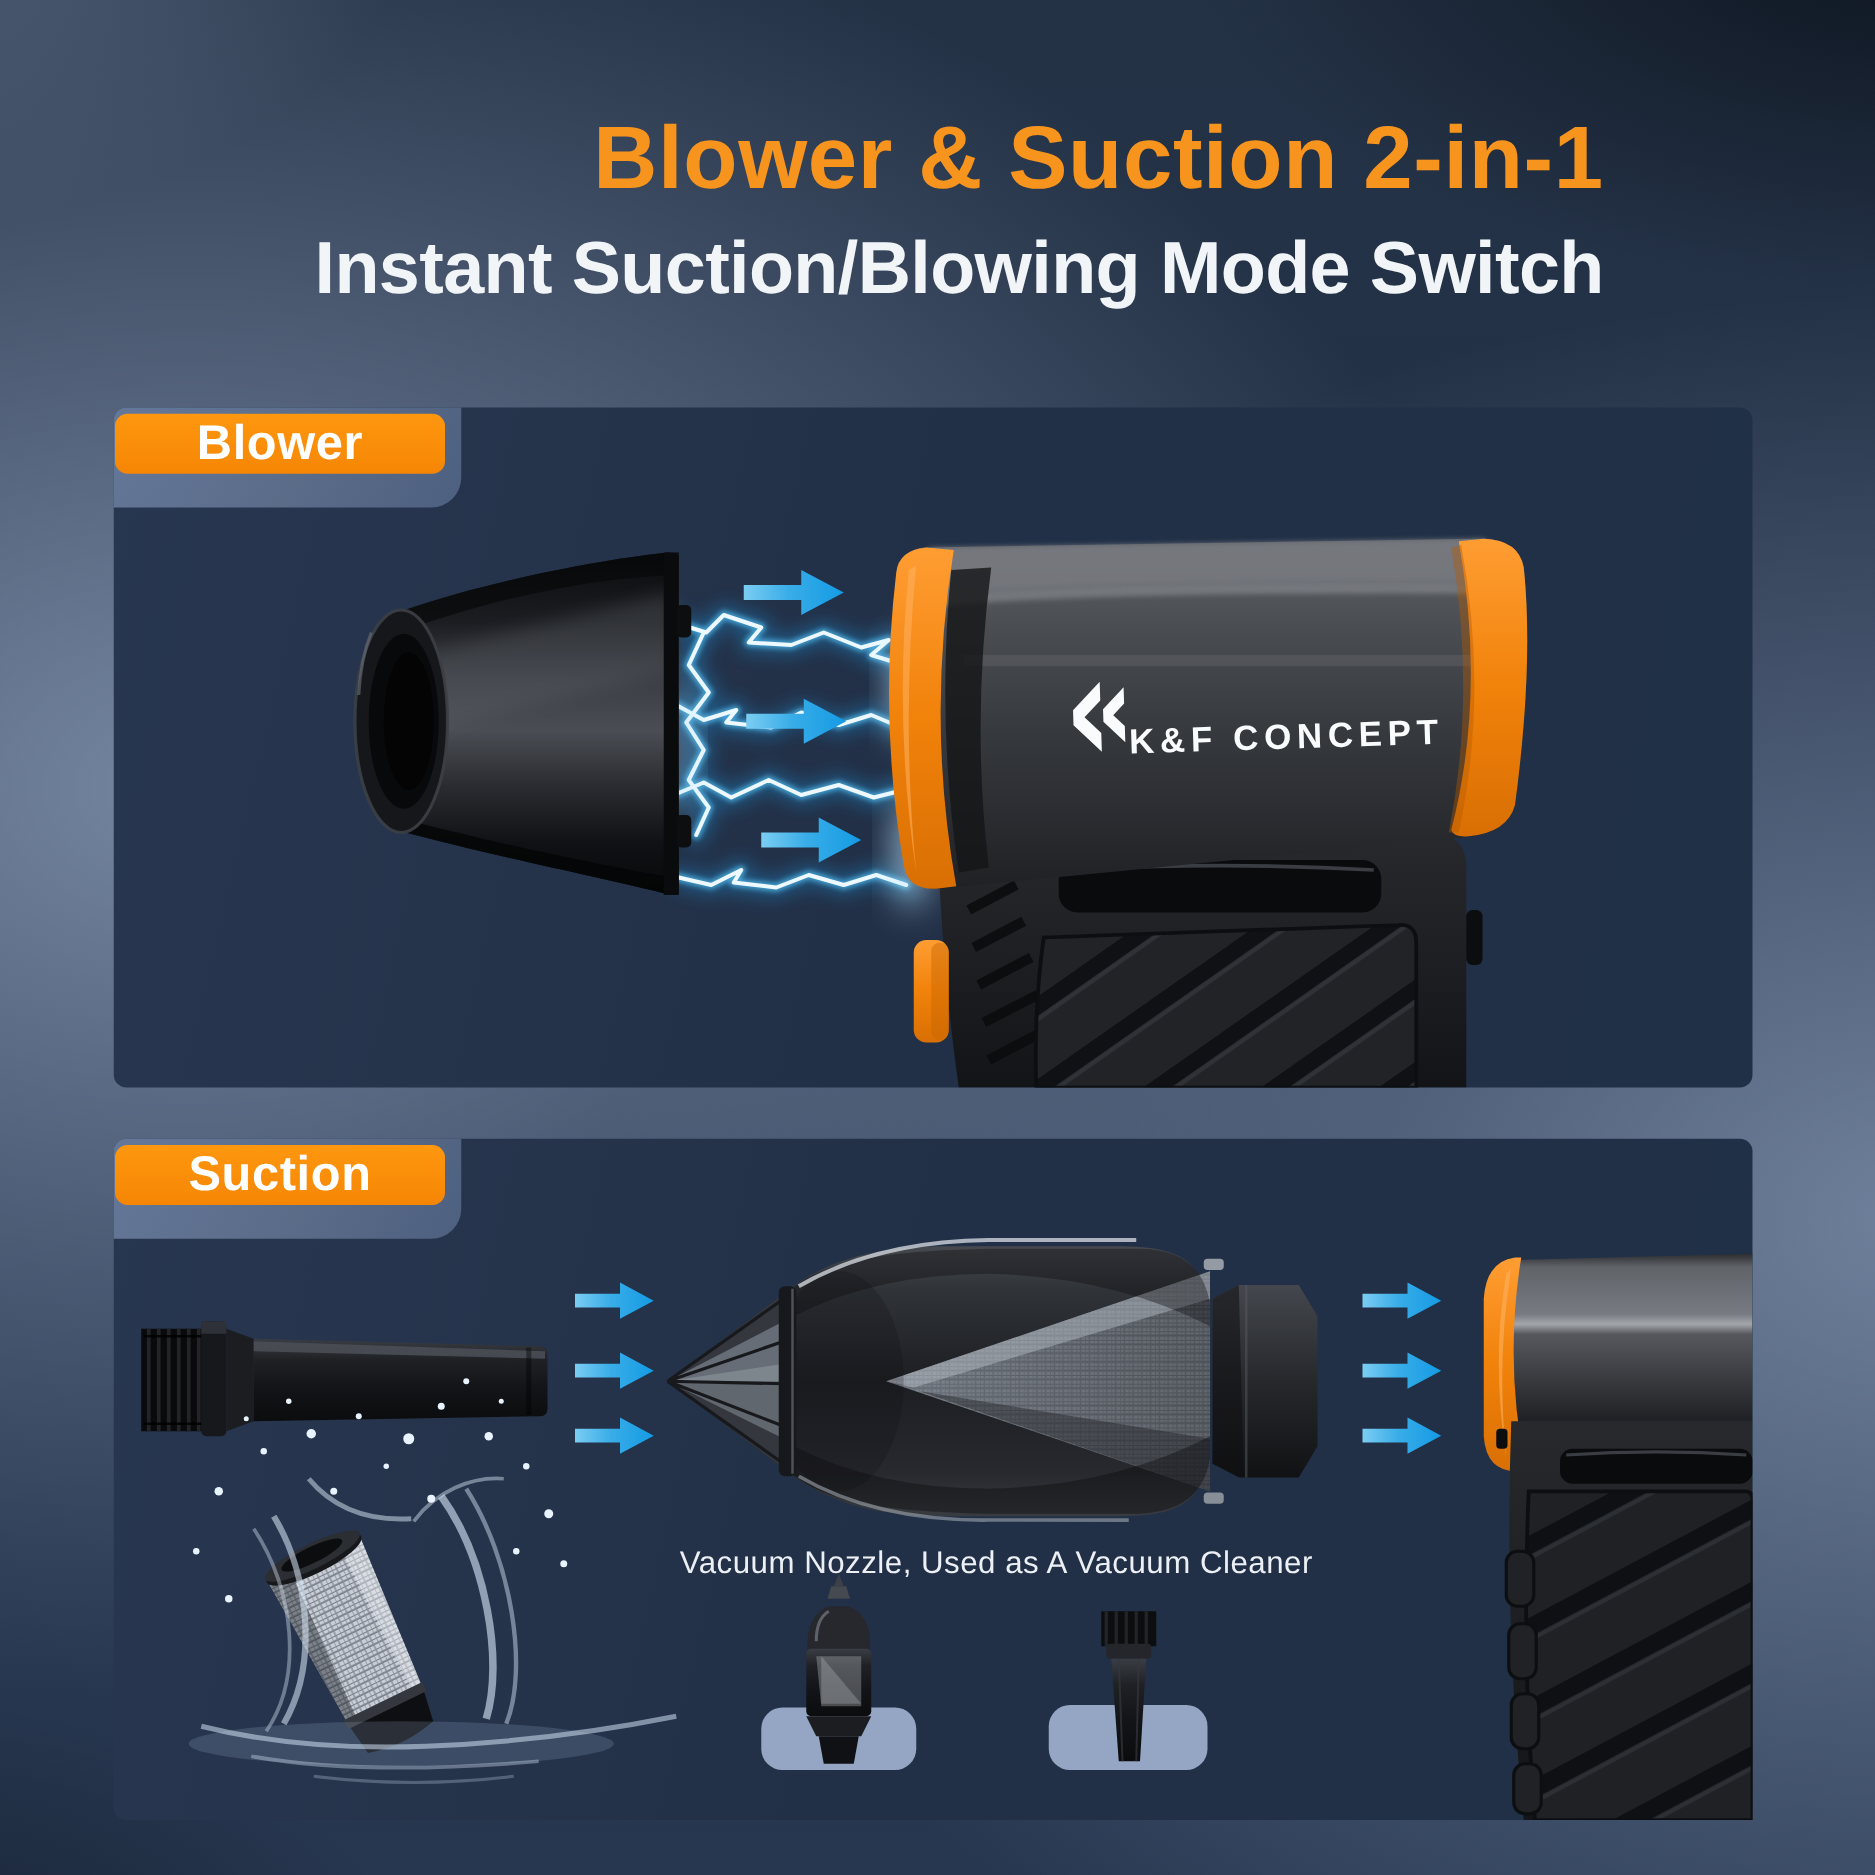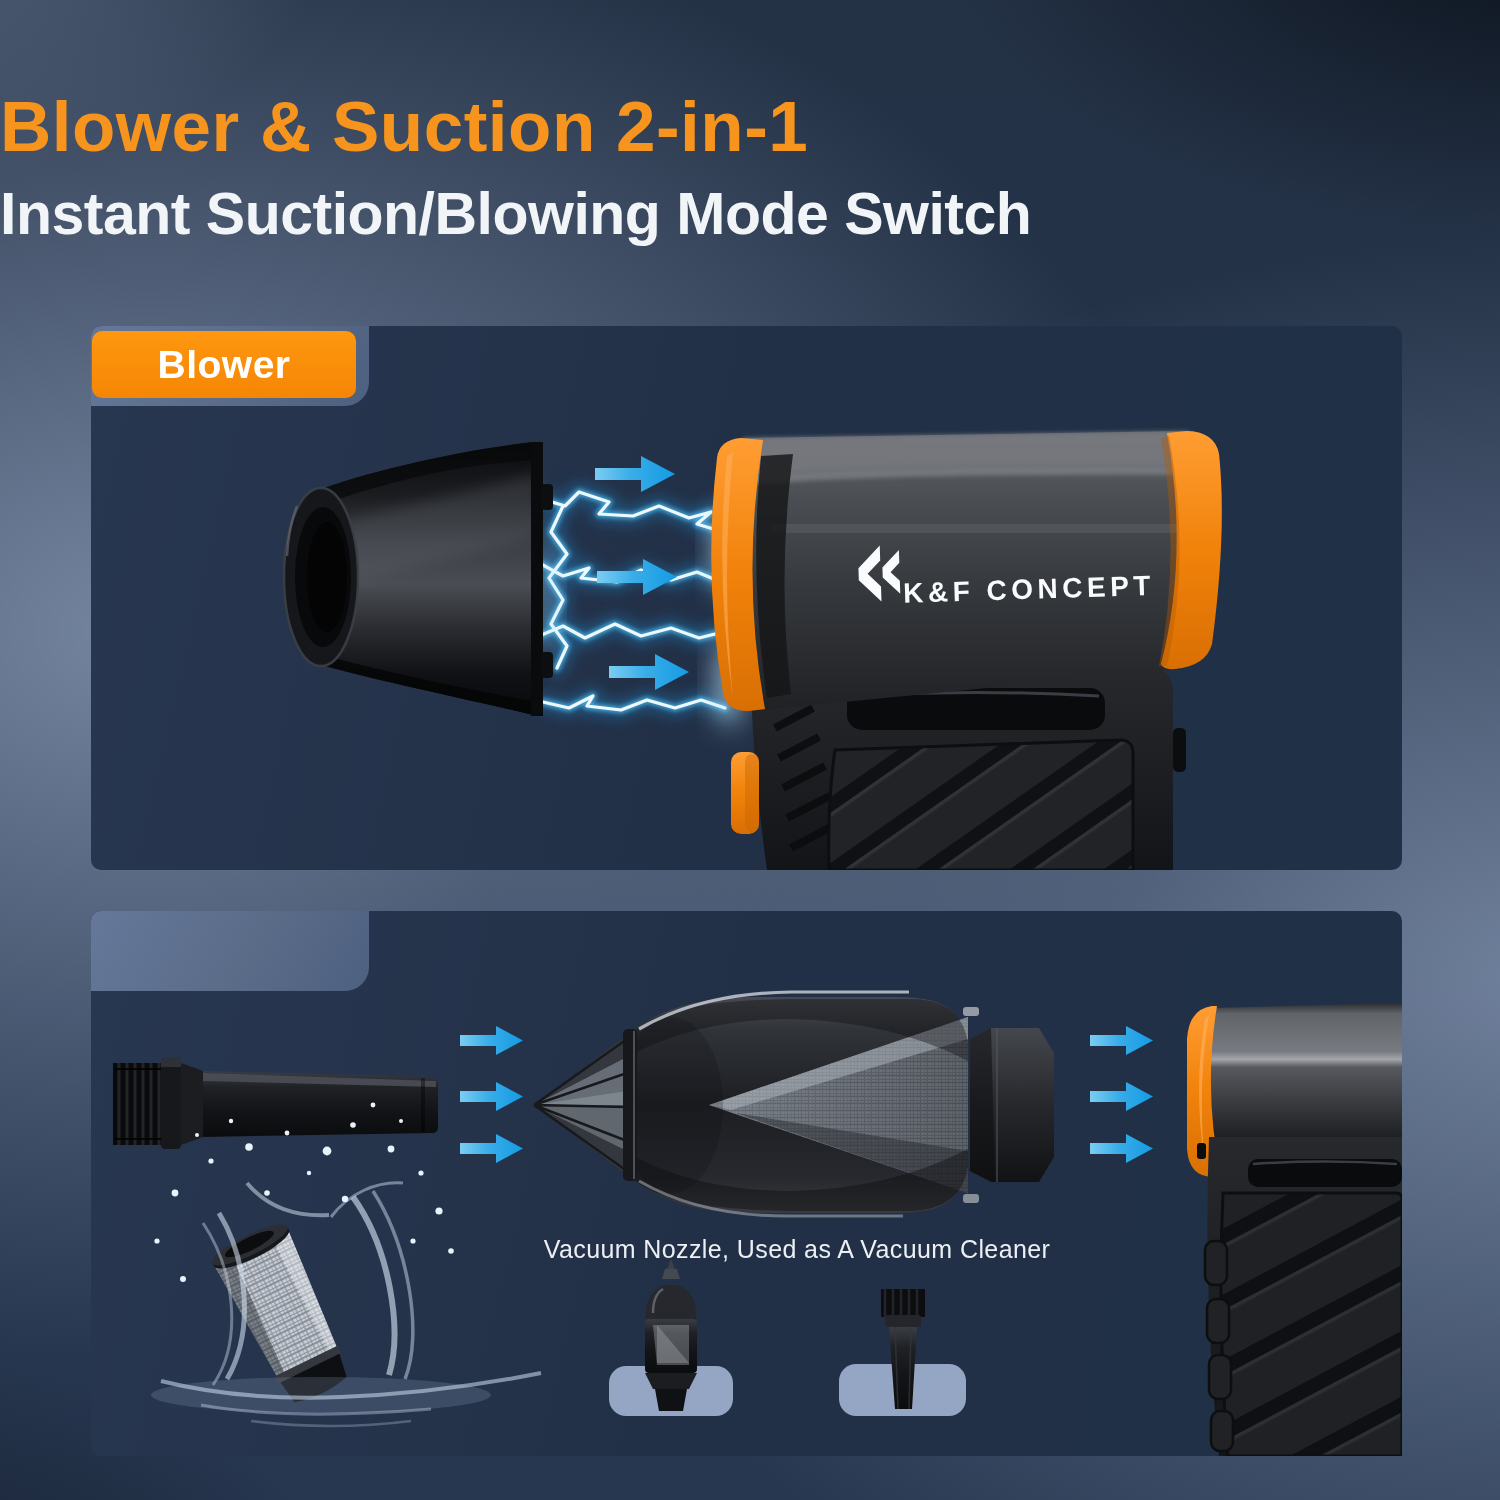--- a/index.html
+++ b/index.html
@@ -7,31 +7,31 @@
     width:1500px;height:1500px;position:relative;overflow:hidden;
     font-family:"Liberation Sans",sans-serif;
     background:
       radial-gradient(600px 430px at -5% -8%, rgba(160,178,207,0.36), rgba(160,178,207,0) 70%),
       radial-gradient(1460px 1020px at 10% 42%, rgba(160,178,207,0.66), rgba(160,178,207,0) 72%),
       radial-gradient(1520px 1060px at 103% 65%, rgba(152,170,200,0.66), rgba(152,170,200,0) 70%),
       radial-gradient(1000px 500px at 104% -5%, rgba(2,6,12,0.74), rgba(2,6,12,0) 62%),
       radial-gradient(760px 440px at -7% 108%, rgba(2,6,12,0.48), rgba(2,6,12,0) 60%),
       linear-gradient(180deg, #243246 0%, #233148 55%, #273750 100%);
   }
-  .hdr{position:absolute;left:0;width:1283px;text-align:left;}
+  .hdr{position:absolute;left:0;width:1283px;text-align:right;}
   #page-title{top:86px;font-size:71px;font-weight:bold;color:#F7941D;letter-spacing:0.5px;}
   #page-subtitle{top:180px;font-size:59px;font-weight:bold;color:#F2F5F8;letter-spacing:-0.5px;}
   .panel{position:absolute;left:91px;width:1311px;border-radius:10px;
     background:linear-gradient(103deg,#283750 0%,#223047 48%,#203046 100%);}
   #panel-blower{top:326px;height:544px;}
   #panel-suction{top:911px;height:545px;}
   .plate{position:absolute;left:0;top:0;width:278px;height:80px;
     background:linear-gradient(120deg,#66789a 0%,#5a6c88 55%,#4e6080 100%);
     border-radius:10px 0 24px 0;}
-  .tag{position:absolute;left:1px;top:5px;width:264px;height:67px;border-radius:10px;
+  .tag{position:absolute;left:1px;top:5px;width:264px;height:48px;border-radius:10px;
     background:linear-gradient(180deg,#FF970F 0%,#F58605 100%);
     display:flex;align-items:center;justify-content:center;
     font-size:39px;font-weight:bold;color:#fff;letter-spacing:0.5px;}
   .art{position:absolute;left:0;top:0;}
 </style>
 </head>
 <body>
 
 <div class="hdr" id="page-title">Blower &amp; Suction 2-in-1</div>
 <div class="hdr" id="page-subtitle">Instant Suction/Blowing Mode Switch</div>
@@ -376,13 +376,14 @@
       <g fill="#202226" stroke="#0d0e10" stroke-width="2.5">
         <rect x="1114" y="330" width="22" height="44" rx="9"></rect>
         <rect x="1116" y="388" width="22" height="44" rx="9"></rect>
         <rect x="1118" y="444" width="22" height="44" rx="9"></rect>
         <rect x="1120" y="500" width="22" height="40" rx="9"></rect>
       </g>
       <rect x="1106" y="232" width="9" height="16" rx="3" fill="#0c0d0f"></rect>
     </g>
   </svg>
   <div class="plate"></div>
+  <div class="tag">Suction</div>
 </section>
 
 </body></html>

